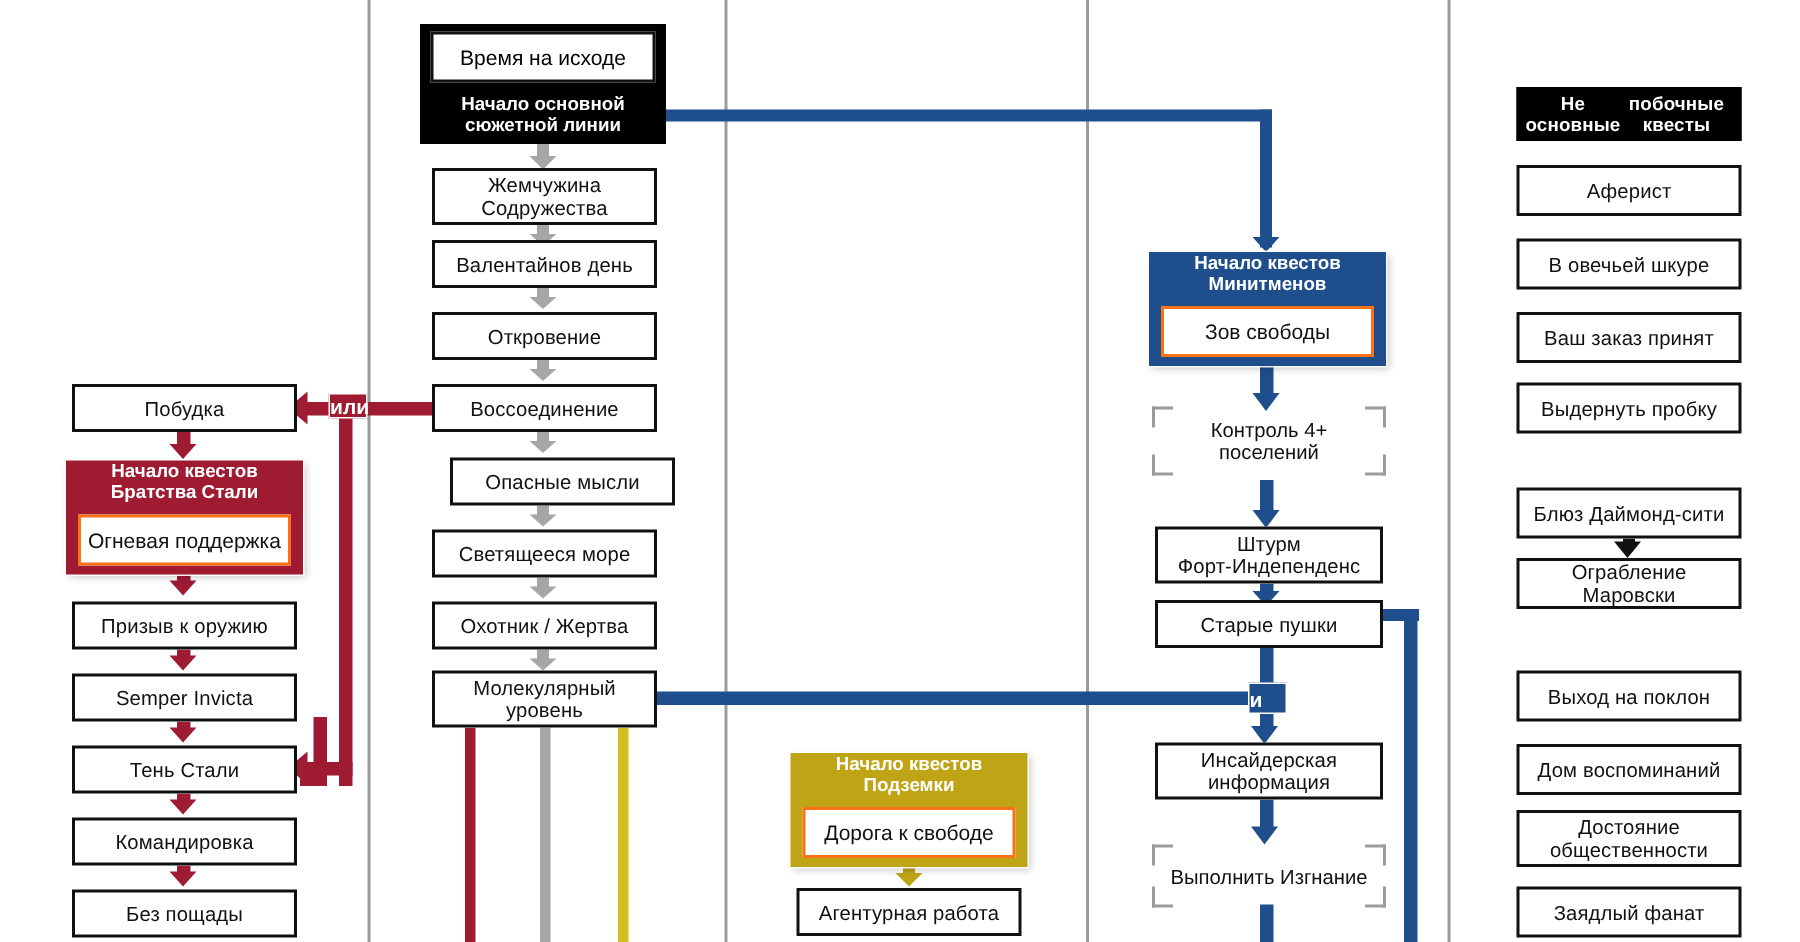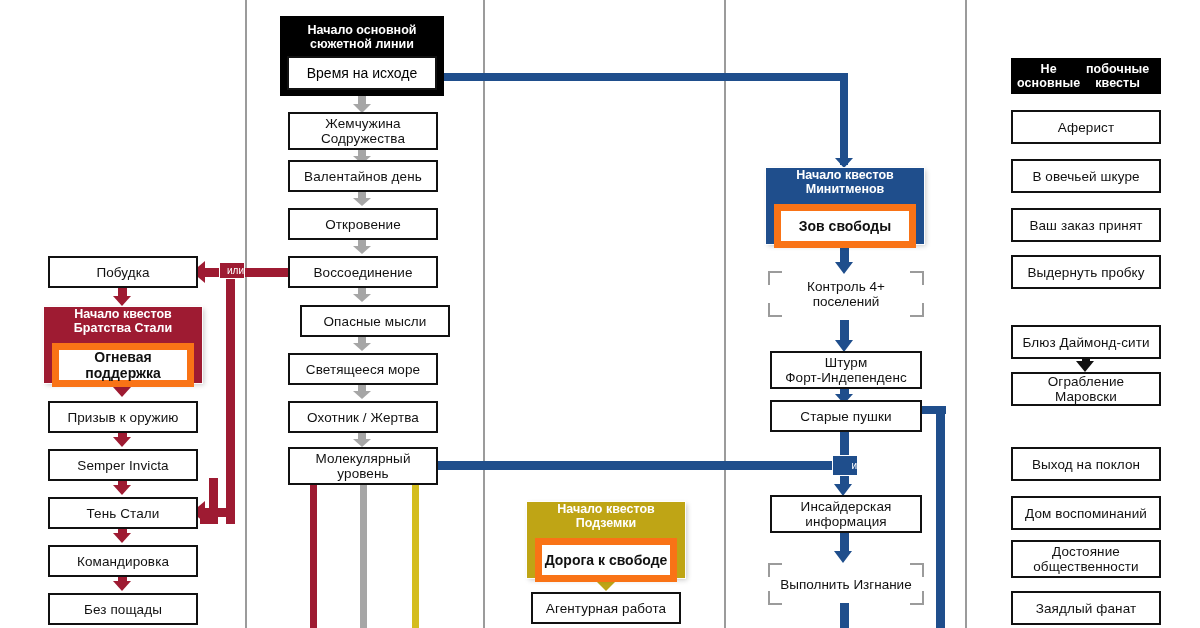--- a/index.html
+++ b/index.html
@@ -41,25 +41,24 @@
     box-shadow:0 0 0 1px rgba(255,255,255,.9), 2px 2px 5px rgba(0,0,0,.22);
   }
   .group .ghead{
     color:#ffffff;font-weight:bold;font-size:12.5px;line-height:14px;
     text-align:center;display:flex;align-items:flex-start;justify-content:center;
     height:36px;
   }
   .group .gbody{
     margin:0 8px 8px 8px;
     background:#ffffff;
-    border:7px solid #f97316;
+    border:2px solid #f97316;
     display:flex;align-items:center;justify-content:center;text-align:center;
     font-size:14px;color:#111;
     height:30px;
-    font-weight:bold;
   }
 
   
   .bracket{
     position:absolute;box-sizing:border-box;z-index:6;
     display:flex;align-items:center;justify-content:center;text-align:center;
     font-size:13.5px;line-height:15px;color:#111;
   }
   .bracket i{position:absolute;width:12px;height:12px;border-color:#9b9b9b;border-style:solid;border-width:0;}
   .bracket i.tl{top:0;left:0;border-top-width:2px;border-left-width:2px;}
@@ -69,42 +68,42 @@
 
   
   .seg{position:absolute;z-index:3;}
   .arrow{position:absolute;width:0;height:0;z-index:4;}
   .arrow.down{border-left:9px solid transparent;border-right:9px solid transparent;}
   .arrow.left{border-top:11px solid transparent;border-bottom:11px solid transparent;}
 
   
   .chip{
     position:absolute;box-sizing:border-box;z-index:8;
-    display:flex;align-items:center;justify-content:flex-end;
-    color:#fff;font-size:10px;font-weight:normal;
+    display:flex;align-items:center;justify-content:flex-start;
+    color:#fff;font-size:14px;font-weight:bold;
     border:1px solid #fff;
   }
 </style>
 </head>
 <body>
 
 <div id="canvas">
 
   <div class="lane-div" style="left:245px;"></div>
   <div class="lane-div" style="left:483px;"></div>
   <div class="lane-div" style="left:724px;"></div>
   <div class="lane-div" style="left:965px;"></div>
 
   <div style="position:absolute;left:280px;top:16px;width:164px;height:80px;background:#000;z-index:7;">
+    <div style="margin:5px 7px 0 7px;height:30px;background:#fff;border:2px solid #111;display:flex;align-items:center;justify-content:center;font-size:14px;">
+      <span>Время на исходе</span>
+    </div>
     <div style="color:#fff;font-weight:bold;font-size:12.5px;line-height:14px;text-align:center;padding-top:7px;">
       <div>Начало основной</div>
       <div>сюжетной линии</div>
-    </div>
-    <div style="margin:5px 7px 0 7px;height:30px;background:#fff;border:2px solid #111;display:flex;align-items:center;justify-content:center;font-size:14px;">
-      <span>Время на исходе</span>
     </div>
   </div>
 
   <div class="seg" style="left:358px;top:96px;width:8px;height:10px;background:#a6a6a6;"></div>
   <div class="arrow down" style="left:353px;top:104px;border-top:9px solid #a6a6a6;"></div>
 
   <div class="node" style="left:288px;top:112px;width:150px;height:38px;flex-direction:column;">
     <span>Жемчужина</span>
     <span>Содружества</span>
   </div>

